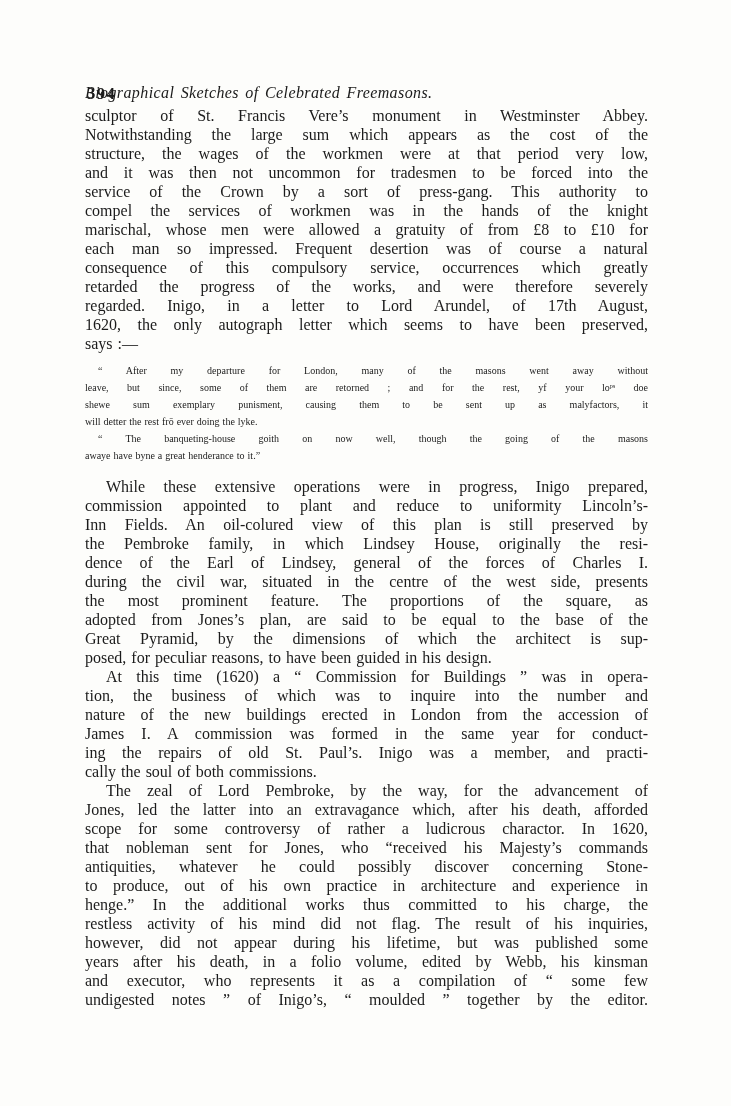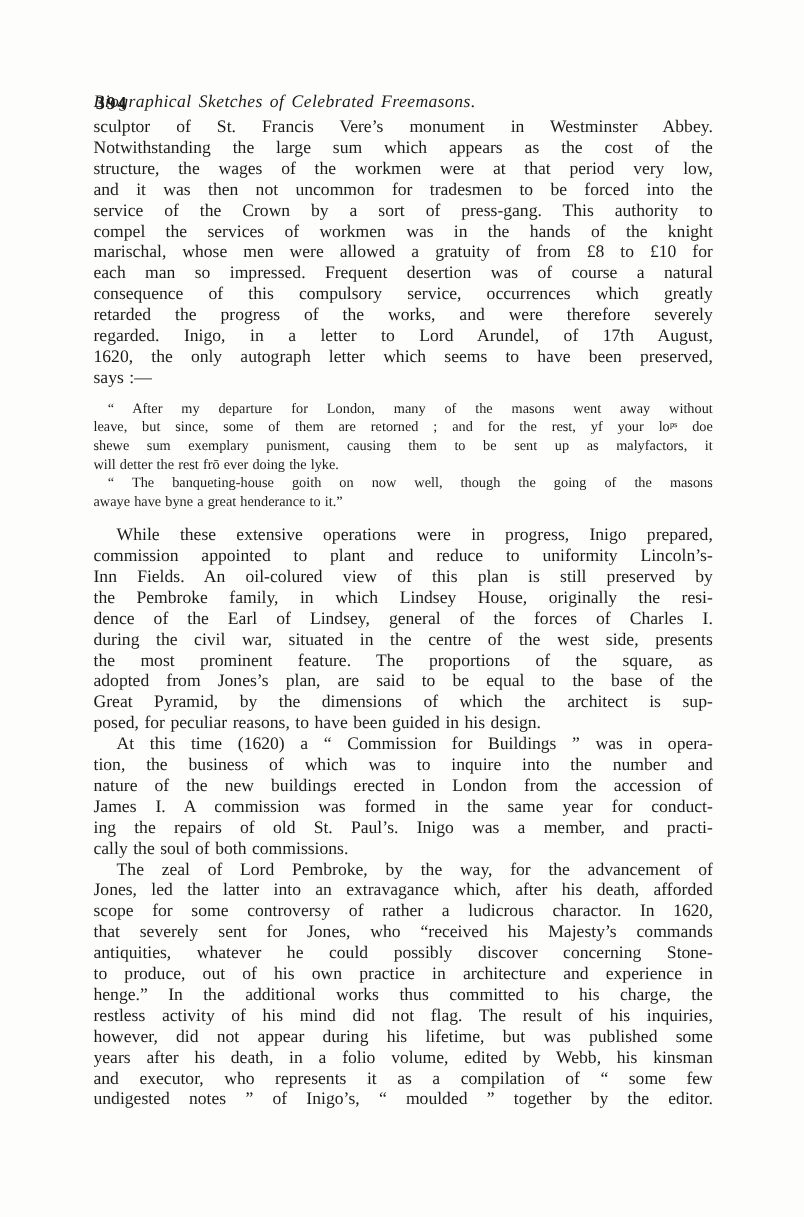--- a/index.html
+++ b/index.html
@@ -27,21 +27,21 @@
   .line {
     height: 19px; line-height: 19px;
     font-size: 16px;
     text-align: justify;
     overflow: hidden;
     word-spacing: 1px;
   }
   
   .line.j::after { content: ""; display: inline-block; width: 100%; height: 0; }
   .line.indent { text-indent: 21px; }
-  .para.quote .line { height: 17px; line-height: 17px; font-size: 13px; word-spacing: 0.5px; }
+  .para.quote .line { height: 17px; line-height: 17px; font-size: 10px; word-spacing: 0.5px; }
   .para.quote .line.indent { text-indent: 13px; }
   .gap-sm { margin-top: 9px; }   
   .gap-md { margin-top: 13px; }  
 </style>
 </head>
 <body style="background: rgb(253, 253, 251); color: rgb(27, 27, 27);">
 
 <div class="sheet">
   <div class="header">
     <span class="pagenum">394</span>
@@ -90,21 +90,21 @@
         <div class="line j">tion, the business of which was to inquire into the number and</div>
         <div class="line j">nature of the new buildings erected in London from the accession of</div>
         <div class="line j">James I. A commission was formed in the same year for conduct-</div>
         <div class="line j">ing the repairs of old St. Paul’s. Inigo was a member, and practi-</div>
         <div class="line">cally the soul of both commissions.</div>
       </div>
       <div class="para body">
         <div class="line j indent">The zeal of Lord Pembroke, by the way, for the advancement of</div>
         <div class="line j">Jones, led the latter into an extravagance which, after his death, afforded</div>
         <div class="line j">scope for some controversy of rather a ludicrous charactor. In 1620,</div>
-        <div class="line j">that severely sent for Jones, who “received his Majesty’s commands</div>
+        <div class="line j">that nobleman sent for Jones, who “received his Majesty’s commands</div>
         <div class="line j">antiquities, whatever he could possibly discover concerning Stone-</div>
         <div class="line j">to produce, out of his own practice in architecture and experience in</div>
         <div class="line j">henge.” In the additional works thus committed to his charge, the</div>
         <div class="line j">restless activity of his mind did not flag. The result of his inquiries,</div>
         <div class="line j">however, did not appear during his lifetime, but was published some</div>
         <div class="line j">years after his death, in a folio volume, edited by Webb, his kinsman</div>
         <div class="line j">and executor, who represents it as a compilation of “ some few</div>
         <div class="line j">undigested notes ” of Inigo’s, “ moulded ” together by the editor.</div>
       </div>
     </div>

